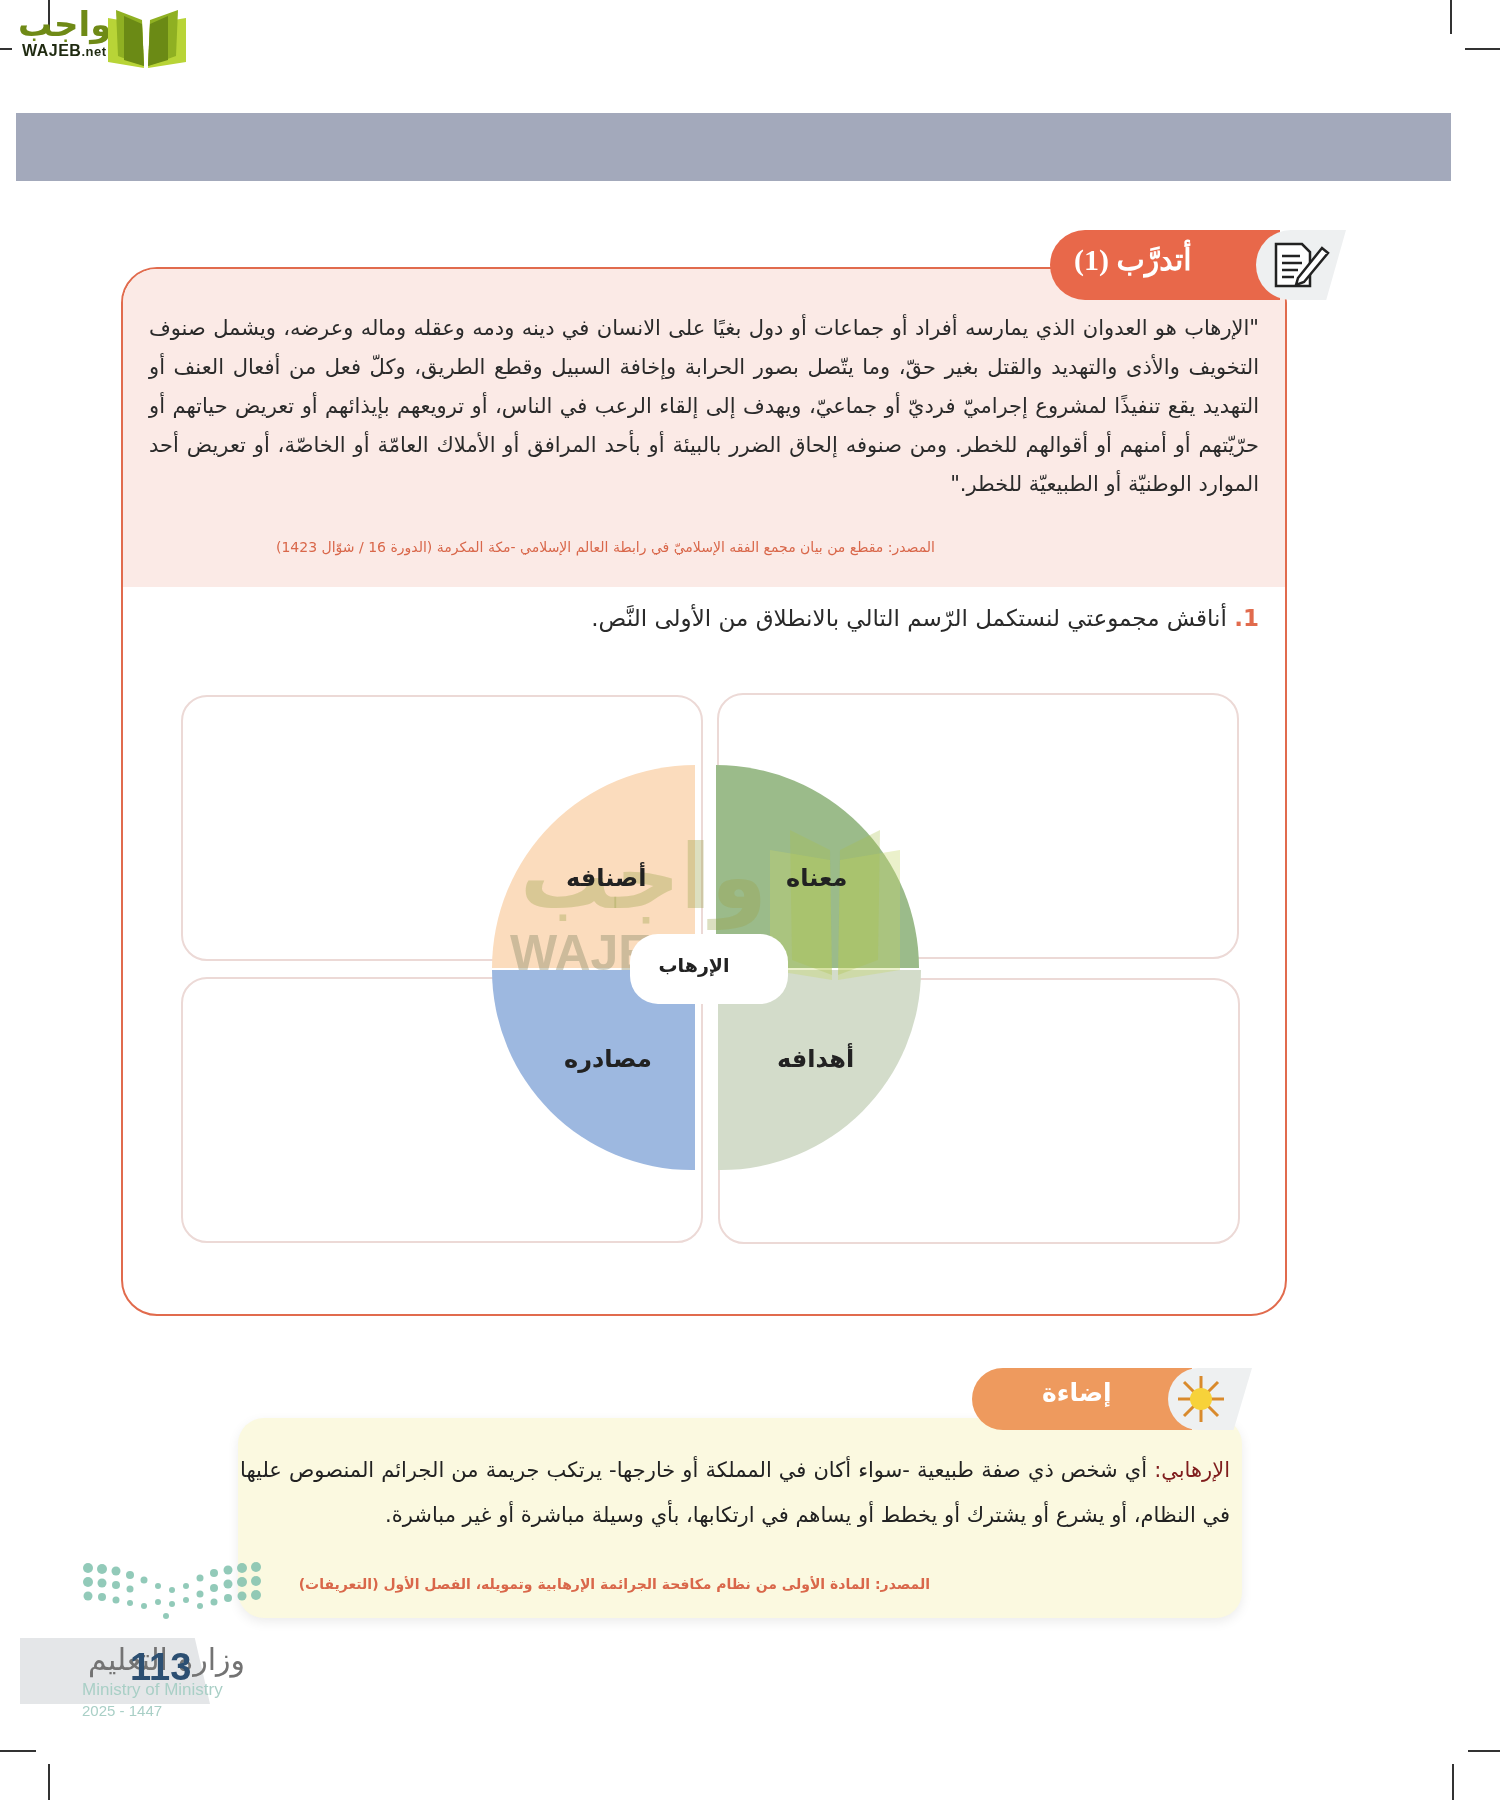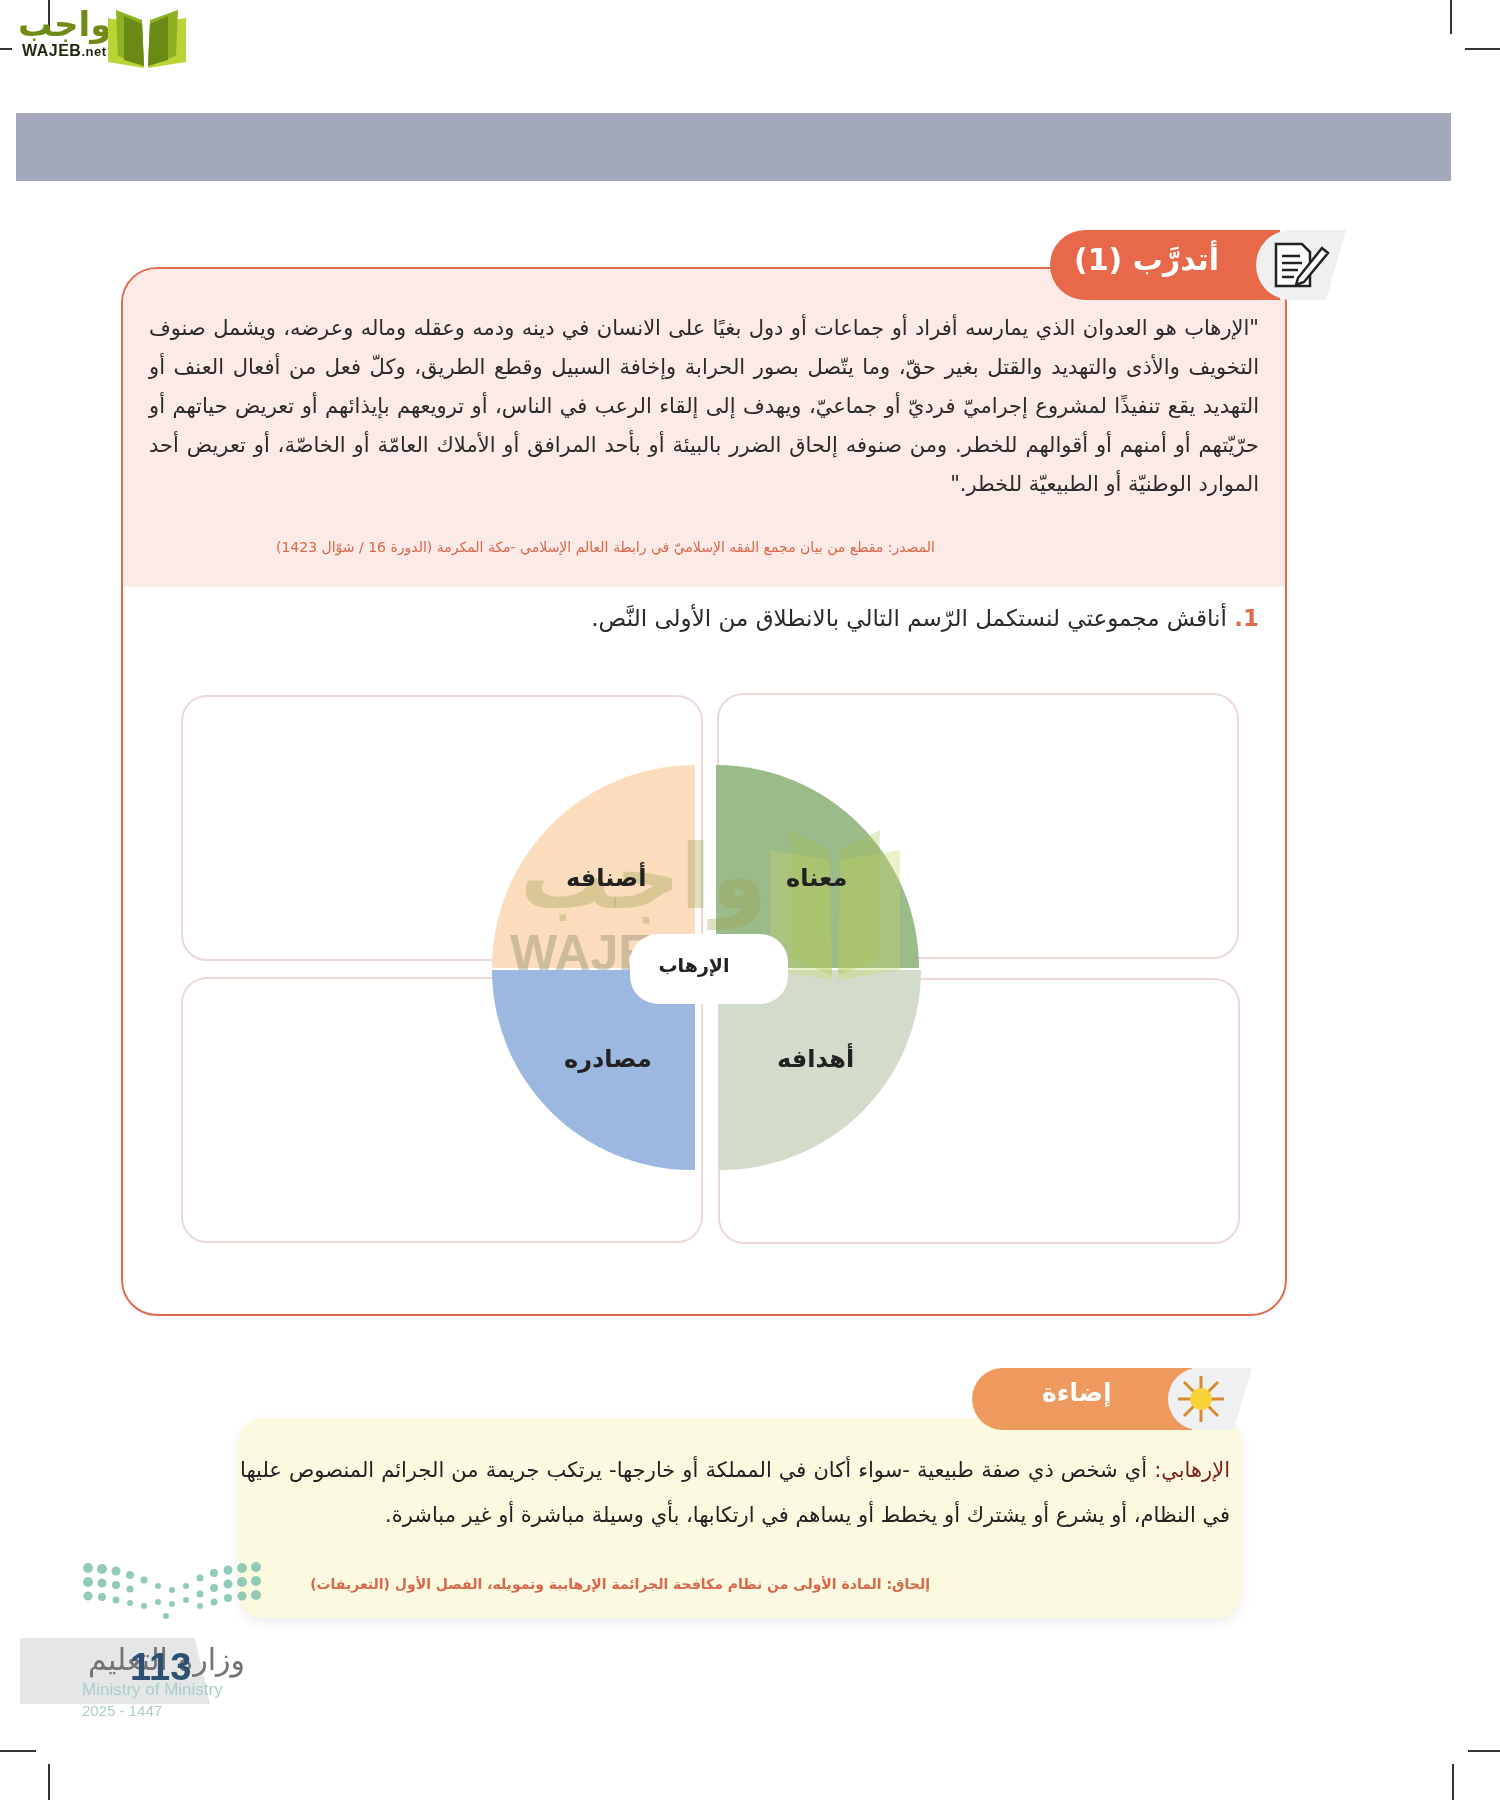--- a/index.html
+++ b/index.html
@@ -15,21 +15,21 @@
   
   .top-bar { left:16px; top:113px; width:1435px; height:68px; background:#a3a9bb; }
   
   .frame { left:121px; top:267px; width:1166px; height:1049px; border:2px solid #e16b4d; border-radius:36px; box-sizing:border-box; overflow:hidden; background:#fff; }
   .quote-panel { position:absolute; left:0; top:0; right:0; height:318px; background:#fbeae6; }
   .quote-text { position:absolute; right:26px; top:40px; width:1110px; direction:rtl; text-align:justify; text-align-last:right; font-size:21px; line-height:39px; color:#2a2a2a; font-family:"DejaVu Sans", sans-serif; }
   .source1 { position:absolute; right:350px; top:270px; direction:rtl; font-size:14px; font-weight:normal; color:#d9674a; white-space:nowrap; font-family:"DejaVu Sans", sans-serif; }
   .question { position:absolute; right:26px; top:336px; direction:rtl; font-size:23px; color:#2a2a2a; white-space:nowrap; }
   .question .qnum { color:#e16b4d; font-weight:bold; }
   
-  .badge { left:1050px; top:230px; width:292px; height:70px; }
+  .badge { left:1050px; top:230px; width:292px; height:70px;font-family:Liberation Serif, serif; }
   .badge-pill { position:absolute; left:0; top:0; width:230px; height:70px; background:#e8684a; border-radius:35px 0 0 35px; }
   .badge-label { position:absolute; left:24px; top:12px; font-size:30px; font-weight:bold; color:#fff; direction:rtl; white-space:nowrap; }
   .badge-icon-bg { position:absolute; left:206px; top:0; width:90px; height:70px; background:#eef0f1; clip-path:polygon(0 0,100% 0,78% 100%,0 100%); border-radius:35px 0 0 35px; }
   .badge-icon { position:absolute; left:222px; top:10px; }
   
   .cell { position:absolute; border:2px solid #ecd9d6; border-radius:26px; box-sizing:border-box; background:#fff; }
   .quad { position:absolute; width:203px; height:203px; }
   .quad-label { position:absolute; font-size:24px; font-weight:bold; color:#222; direction:rtl; white-space:nowrap; }
   .center-pill { position:absolute; left:630px; top:934px; width:158px; height:70px; background:#fff; border-radius:28px; }
   .center-label { position:absolute; left:630px; top:954px; width:128px; text-align:center; font-size:19px; font-weight:bold; color:#222; direction:rtl; }
@@ -139,21 +139,21 @@
       <line x1="8" y1="8" x2="42" y2="42"></line>
         <line x1="42" y1="8" x2="8" y2="42"></line>
     </g>
     <circle cx="25" cy="25" r="11" fill="#f7d23a"></circle>
   </svg>
 </div>
 <div class="ida-text">
   <span class="ida-term">الإرهابي:</span>
   <span>أي شخص ذي صفة طبيعية -سواء أكان في المملكة أو خارجها- يرتكب جريمة من الجرائم المنصوص عليها في النظام، أو يشرع أو يشترك أو يخطط أو يساهم في ارتكابها، بأي وسيلة مباشرة أو غير مباشرة.</span>
 </div>
-<div class="source2">إلحاق: المادة الأولى من نظام مكافحة الجرائمة الإرهابية وتمويله، الفصل الأول (التعريفات)</div>
+<div class="source2">المصدر: المادة الأولى من نظام مكافحة الجرائمة الإرهابية وتمويله، الفصل الأول (التعريفات)</div>
 
 <svg class="abs moe-dots" width="180" height="60" viewBox="0 0 180 60">
   <g fill="#7fc1ad" fill-opacity="0.85">
     <circle cx="6" cy="6" r="5"></circle>
       <circle cx="20" cy="7" r="5"></circle>
       <circle cx="34" cy="9" r="4.5"></circle>
       <circle cx="48" cy="13" r="4"></circle>
       <circle cx="62" cy="18" r="3.5"></circle>
     <circle cx="6" cy="20" r="5"></circle>
       <circle cx="20" cy="21" r="4.5"></circle>

